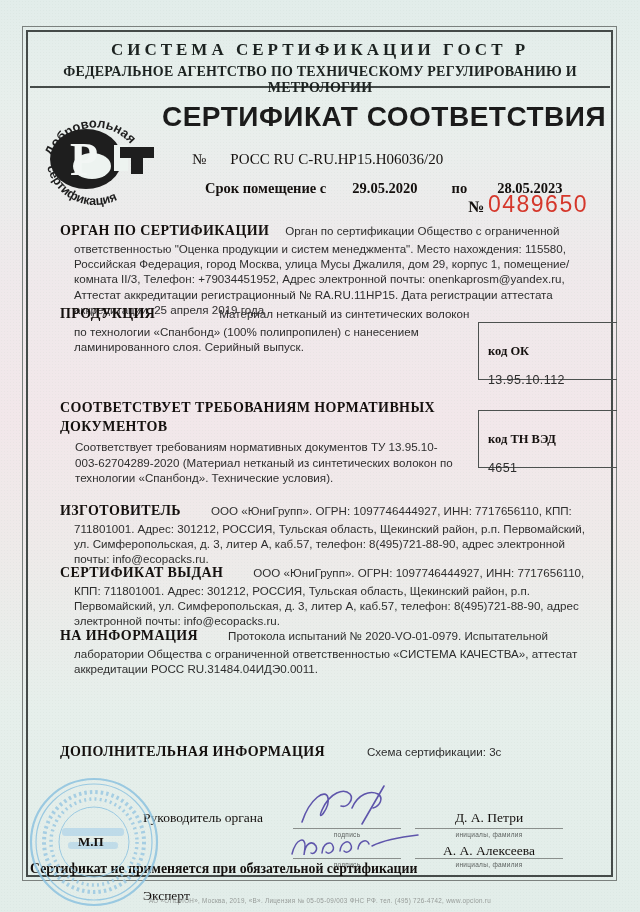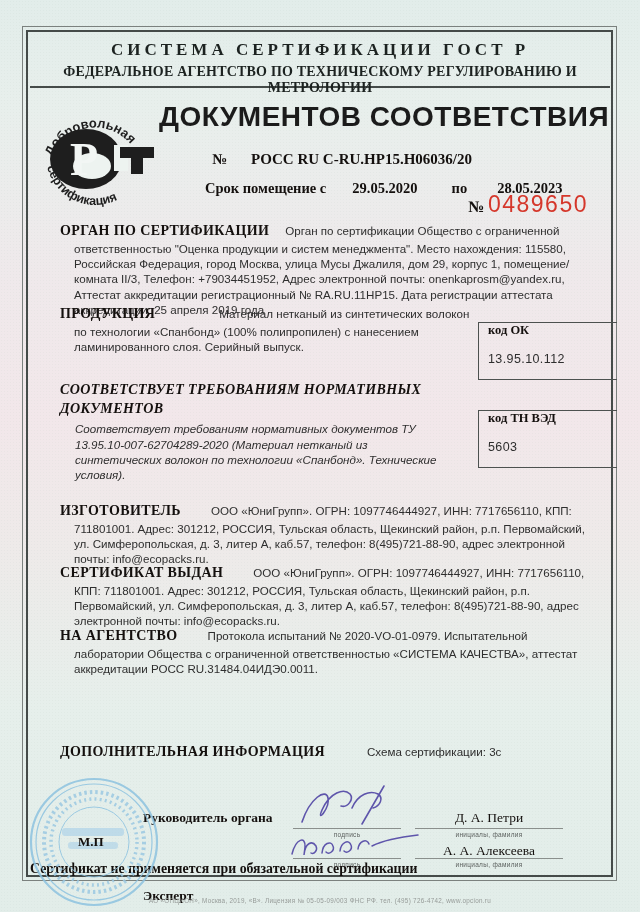--- a/index.html
+++ b/index.html
@@ -26,22 +26,22 @@
     font-family:"Liberation Serif", serif; color:#1c2220;}
   .hdr-line1{ font-size:17px; font-weight:bold; letter-spacing:4px;text-align:center; }
   .hdr-line2{ font-size:14px; font-weight:bold; letter-spacing:.2px; margin-top:4px; }
 
   
   .logo{ position:absolute; left:34px; top:98px; width:122px; height:122px; }
 
   .doc-title{ position:absolute; left:158px; top:101px; width:452px; text-align:center;
     font-size:28px; font-weight:bold; letter-spacing:.5px; color:#1b1b1b; }
 
-  .cert-no-line{ position:absolute; left:212px; top:151px;
-    font-family:"Liberation Serif", serif; font-weight:bold; font-size:15px; color:#14100e;}
+  .cert-no-line{ position:absolute; left:192px; top:151px;
+    font-family:"Liberation Serif", serif; font-weight:normal; font-size:15px; color:#14100e;}
   .cert-no-line .nosign{ margin-right:24px; }
 
   .validity-line{ position:absolute; left:205px; top:180px;
     font-family:"Liberation Serif", serif; font-weight:bold; font-size:14.5px; color:#14100e;}
   .validity-line .vfrom{ margin-left:26px; }
   .validity-line .vpo{ margin-left:34px; font-weight:bold;}
   .validity-line .vto{ margin-left:30px; }
 
   .blank-no{ position:absolute; top:191px; right:52px; }
   .blank-no .nosign{ font-family:"Liberation Serif", serif; font-weight:bold; font-size:16px; color:#14100e; margin-right:4px;}
@@ -54,35 +54,35 @@
     letter-spacing:.4px; color:#14100e; }
   .sec.narrow{ width:412px; }
   .gap-sm{ margin-right:16px; } .gap-md{ margin-right:30px; } .gap-lg{ margin-right:64px; }
   .sec.block .h{ display:block; text-indent:0; margin-bottom:3px; }
   .sec.block{ padding-left:0; text-indent:0; }
   .sec.block .b{ display:block; padding-left:15px; width:397px; }
 
   
   .codebox{ position:absolute; left:478px; width:139px; height:58px;
     border-top:1.5px solid #4c514f; border-left:1.5px solid #4c514f; border-bottom:1.5px solid #4c514f;
-    padding:0 0 0 9px;}
+    padding:21px 0 0 9px;}
   .codebox .cl{ font-family:"Liberation Serif", serif; font-weight:bold; font-size:12.5px; color:#14100e;}
   .codebox .cv{ font-size:12.5px; color:#2e2e2e; margin-top:14px; letter-spacing:.4px;}
   .box-ok{ top:322px; } .box-tnved{ top:410px; }
 
   
   .addl{ position:absolute; left:60px; top:742px; }
   .addl .h{ font-family:"Liberation Serif", serif; font-weight:bold; font-size:14px; letter-spacing:.4px; color:#14100e;}
   .addl .b{ font-size:11.6px; color:#2e2e2e; margin-left:42px;}
 
   
   .mp{ position:absolute; left:78px; top:834px; font-family:"Liberation Serif", serif;
     font-weight:bold; font-size:13px; color:#14100e; z-index:4;}
   .stamp{ position:absolute; left:18px; top:766px; width:152px; height:152px; z-index:3; opacity:.85;}
-  .role{ position:absolute; left:143px; font-family:"Liberation Serif", serif; font-weight:bold;
+  .role{ position:absolute; left:143px; font-family:"Liberation Serif", serif; font-weight:normal;
     font-size:13.5px; color:#14100e;}
   .role-1{ top:810px; } .role-2{ top:888px; }
   .sigline{ position:absolute; height:1px; background:#8a8f8c; }
   .sl-1a{ left:293px; top:828px; width:108px; } .sl-1b{ left:415px; top:828px; width:148px; }
   .sl-2a{ left:293px; top:858px; width:108px; } .sl-2b{ left:415px; top:858px; width:148px; }
   .cap{ position:absolute; font-size:6.5px; color:#5c615f; letter-spacing:.3px; }
   .cap-1a{ left:293px; top:831px; width:108px; text-align:center;}
   .cap-1b{ left:415px; top:831px; width:148px; text-align:center;}
   .cap-2a{ left:293px; top:861px; width:108px; text-align:center;}
   .cap-2b{ left:415px; top:861px; width:148px; text-align:center;}
@@ -126,21 +126,21 @@
     <g>
       <ellipse cx="52" cy="61" rx="36" ry="30" fill="#1e1e1e"></ellipse>
       <ellipse cx="58" cy="68" rx="19" ry="13" fill="#edf3f0"></ellipse>
       <rect x="80" y="47" width="14" height="26" fill="#edf3f0"></rect>
       <text x="36" y="77" font-family="Liberation Serif, serif" font-weight="bold" font-size="46" fill="#f2f6f4">Р</text>
       <rect x="86" y="49" width="34" height="11" fill="#1e1e1e"></rect>
       <rect x="97" y="49" width="12" height="27" fill="#1e1e1e"></rect>
     </g>
   </svg>
 
-  <div class="doc-title">ДОКУМЕНТОВ СООТВЕТСТВИЯ</div>
+  <div class="doc-title">СЕРТИФИКАТ СООТВЕТСТВИЯ</div>
 
   <div class="cert-no-line">
     <span class="nosign">№</span><span>РОСС RU C-RU.НР15.Н06036/20</span>
   </div>
 
   <div class="validity-line">
     <span>Срок помещение с</span><span class="vfrom">29.05.2020</span><span class="vpo">по</span><span class="vto">28.05.2023</span>
   </div>
 
   <div class="blank-no">
@@ -153,40 +153,40 @@
 
   <div class="sec narrow" style="top:305px;">
     <span class="h gap-lg">ПРОДУКЦИЯ</span><span class="b">Материал нетканый из синтетических волокон по технологии «Спанбонд» (100% полипропилен) с нанесением ламинированного слоя. Серийный выпуск.</span>
   </div>
 
   <div class="codebox box-ok">
     <div class="cl">код ОК</div>
     <div class="cv">13.95.10.112</div>
   </div>
 
-  <div class="sec narrow block" style="top:381px;font-style:italic;">
+  <div class="sec narrow block" style="top:399px;">
     <span class="h">СООТВЕТСТВУЕТ ТРЕБОВАНИЯМ НОРМАТИВНЫХ ДОКУМЕНТОВ</span>
-      <span class="b">Соответствует требованиям нормативных документов ТУ 13.95.10-007-62704289-2020 (Материал нетканый из синтетических волокон по технологии «Спанбонд». Технические условия).</span>
+      <span class="b">Соответствует требованиям нормативных документов ТУ 13.95.10-003-62704289-2020 (Материал нетканый из синтетических волокон по технологии «Спанбонд». Технические условия).</span>
   </div>
 
   <div class="codebox box-tnved">
     <div class="cl">код ТН ВЭД</div>
-    <div class="cv">5603</div>
+    <div class="cv">4651</div>
   </div>
 
   <div class="sec" style="top:502px;">
     <span class="h gap-md">ИЗГОТОВИТЕЛЬ</span><span class="b">ООО «ЮниГрупп». ОГРН: 1097746444927, ИНН: 7717656110, КПП: 711801001. Адрес: 301212, РОССИЯ, Тульская область, Щекинский район, р.п. Первомайский, ул. Симферопольская, д. 3, литер А, каб.57, телефон: 8(495)721-88-90, адрес электронной почты: info@ecopacks.ru.</span>
   </div>
 
   <div class="sec" style="top:564px;">
     <span class="h gap-md">СЕРТИФИКАТ ВЫДАН</span><span class="b">ООО «ЮниГрупп». ОГРН: 1097746444927, ИНН: 7717656110, КПП: 711801001. Адрес: 301212, РОССИЯ, Тульская область, Щекинский район, р.п. Первомайский, ул. Симферопольская, д. 3, литер А, каб.57, телефон: 8(495)721-88-90, адрес электронной почты: info@ecopacks.ru.</span>
   </div>
 
   <div class="sec" style="top:627px;">
-    <span class="h gap-md">НА АГЕНТСТВО</span><span class="b">Протокола испытаний № 2020-VO-01-0979. Испытательной лаборатории Общества с ограниченной ответственностью «СИСТЕМА КАЧЕСТВА», аттестат аккредитации РОСС RU.31484.04ИДЭ0.0011.</span>
+    <span class="h gap-md">НА ИНФОРМАЦИЯ</span><span class="b">Протокола испытаний № 2020-VO-01-0979. Испытательной лаборатории Общества с ограниченной ответственностью «СИСТЕМА КАЧЕСТВА», аттестат аккредитации РОСС RU.31484.04ИДЭ0.0011.</span>
   </div>
 
   <div class="addl">
     <span class="h">ДОПОЛНИТЕЛЬНАЯ ИНФОРМАЦИЯ</span><span class="b">Схема сертификации: 3с</span>
   </div>
 
   <svg class="stamp" viewBox="0 0 152 152">
     <circle cx="76" cy="76" r="63" fill="none" stroke="#8ec3e0" stroke-width="2.2"></circle>
     <circle cx="76" cy="76" r="58" fill="none" stroke="#8ec3e0" stroke-width="1.2"></circle>
     <circle cx="76" cy="76" r="50" fill="none" stroke="#9cc9e2" stroke-width="4" stroke-dasharray="2.5 3"></circle>

